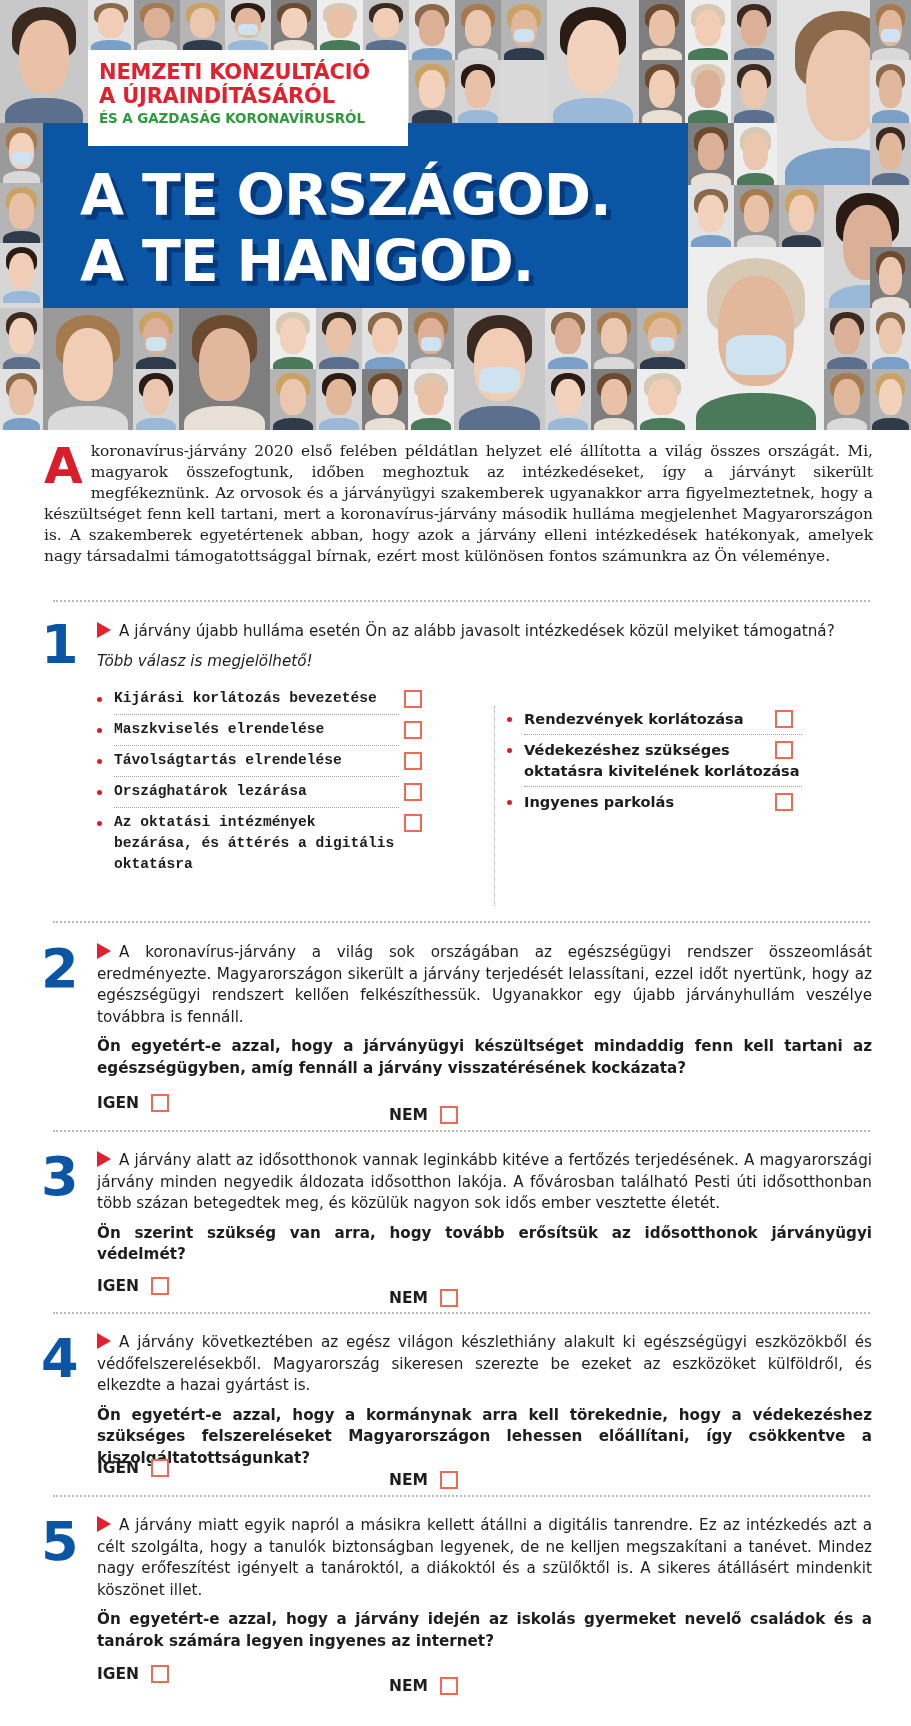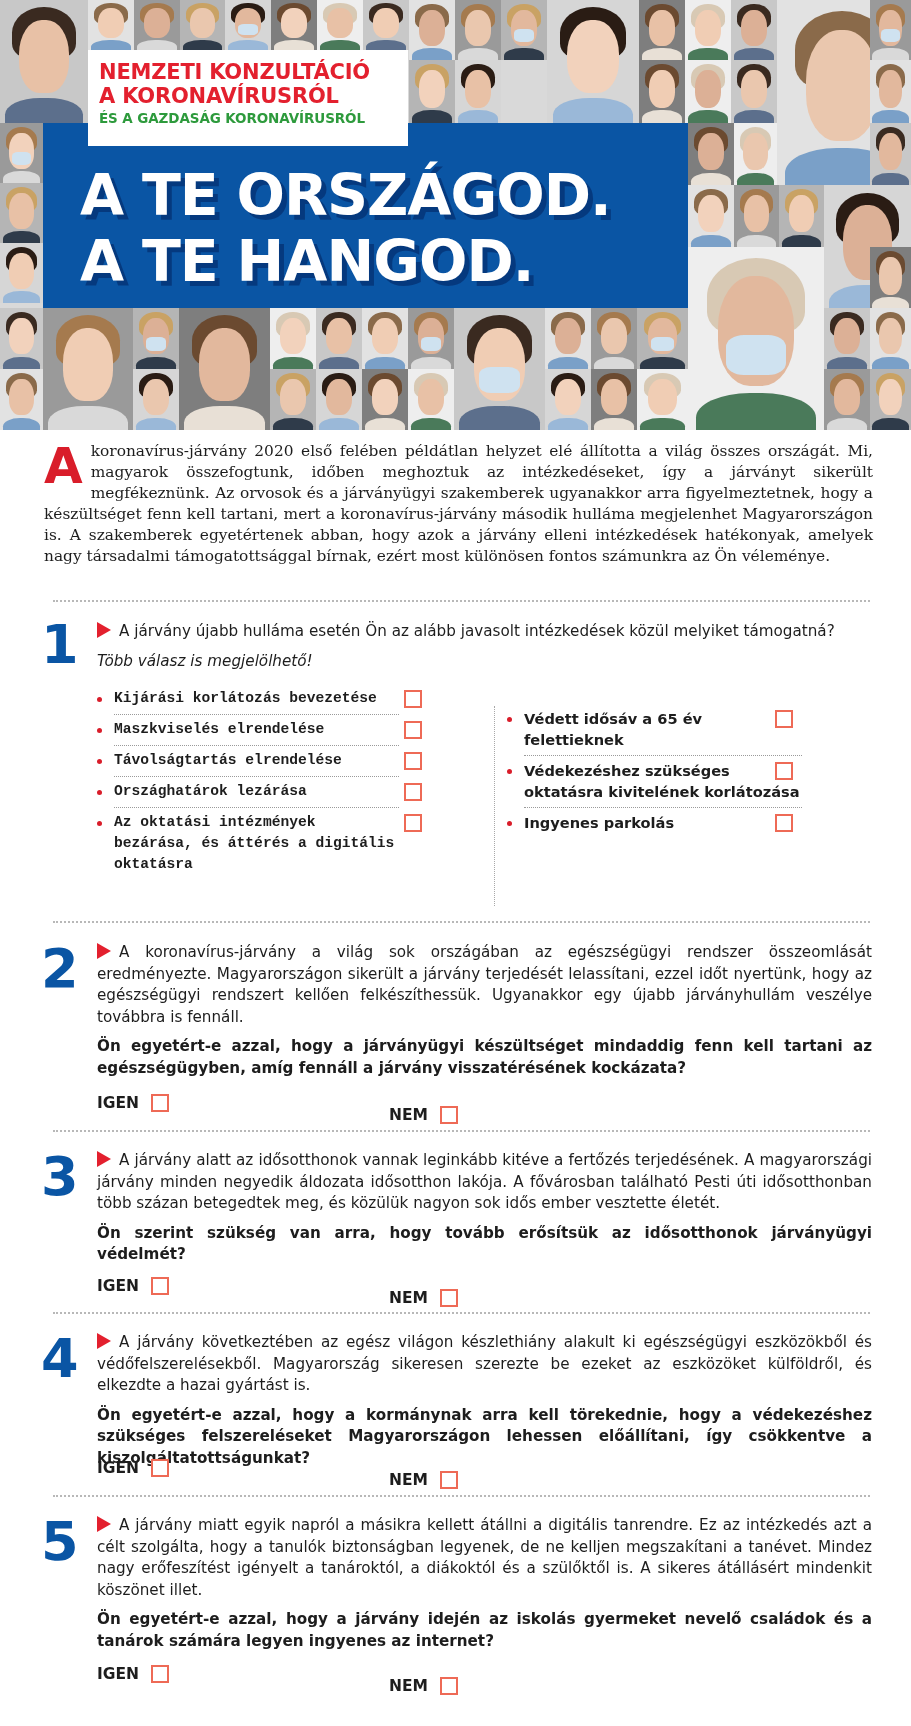--- a/index.html
+++ b/index.html
@@ -358,21 +358,21 @@
       </div>
       <div class="tile" style="left: 870px; top: 369px; width: 41px; height: 61px; background: rgb(181, 181, 181);">
         <div class="body" style="background:#2f3b4a"></div>
         <div class="hair" style="background:#c9a264"></div>
         <div class="face" style="background:#f2d2bc"></div>
       </div>
     </div>
   <div class="blue-panel"></div>
   <div class="title-box">
     <div class="title-red">NEMZETI KONZULTÁCIÓ</div>
-    <div class="title-red">A KORONAVÍRUSRÓL</div>
+    <div class="title-red">A ÚJRAINDÍTÁSÁRÓL</div>
     <div class="title-green">ÉS A GAZDASÁG KORONAVÍRUSRÓL</div>
   </div>
   <div class="slogan">
     <div>A TE ORSZÁGOD.</div>
     <div>A TE HANGOD.</div>
   </div>
 </div>
 
 <div class="intro">
   <span class="dropcap">A</span>
@@ -415,21 +415,21 @@
     <div class="li">
       <span class="bullet"></span>
       <span class="lbl" style="width: 302px;">Az oktatási intézmények bezárása, és áttérés a digitális oktatásra</span>
       <span class="cb" style="left: 307px;"></span>
     </div>
   </div>
 <div class="col-div"></div>
 <div class="list" id="list-right" style="left:507px; top:704px; width:360px;">
     <div class="li">
       <span class="bullet"></span>
-      <span class="lbl" style="width: 295px;">Védett idősáv a 65 év felettieknek</span>
+      <span class="lbl" style="width: 295px;">Rendezvények korlátozása</span>
       <span class="cb" style="left: 268px;"></span>
       <span class="rule" style="width: 278px;"></span>
     </div>
     <div class="li">
       <span class="bullet"></span>
       <span class="lbl" style="width: 295px;">Védekezéshez szükséges oktatásra kivitelének korlátozása</span>
       <span class="cb" style="left: 268px;"></span>
       <span class="rule" style="width: 278px;"></span>
     </div>
     <div class="li">

